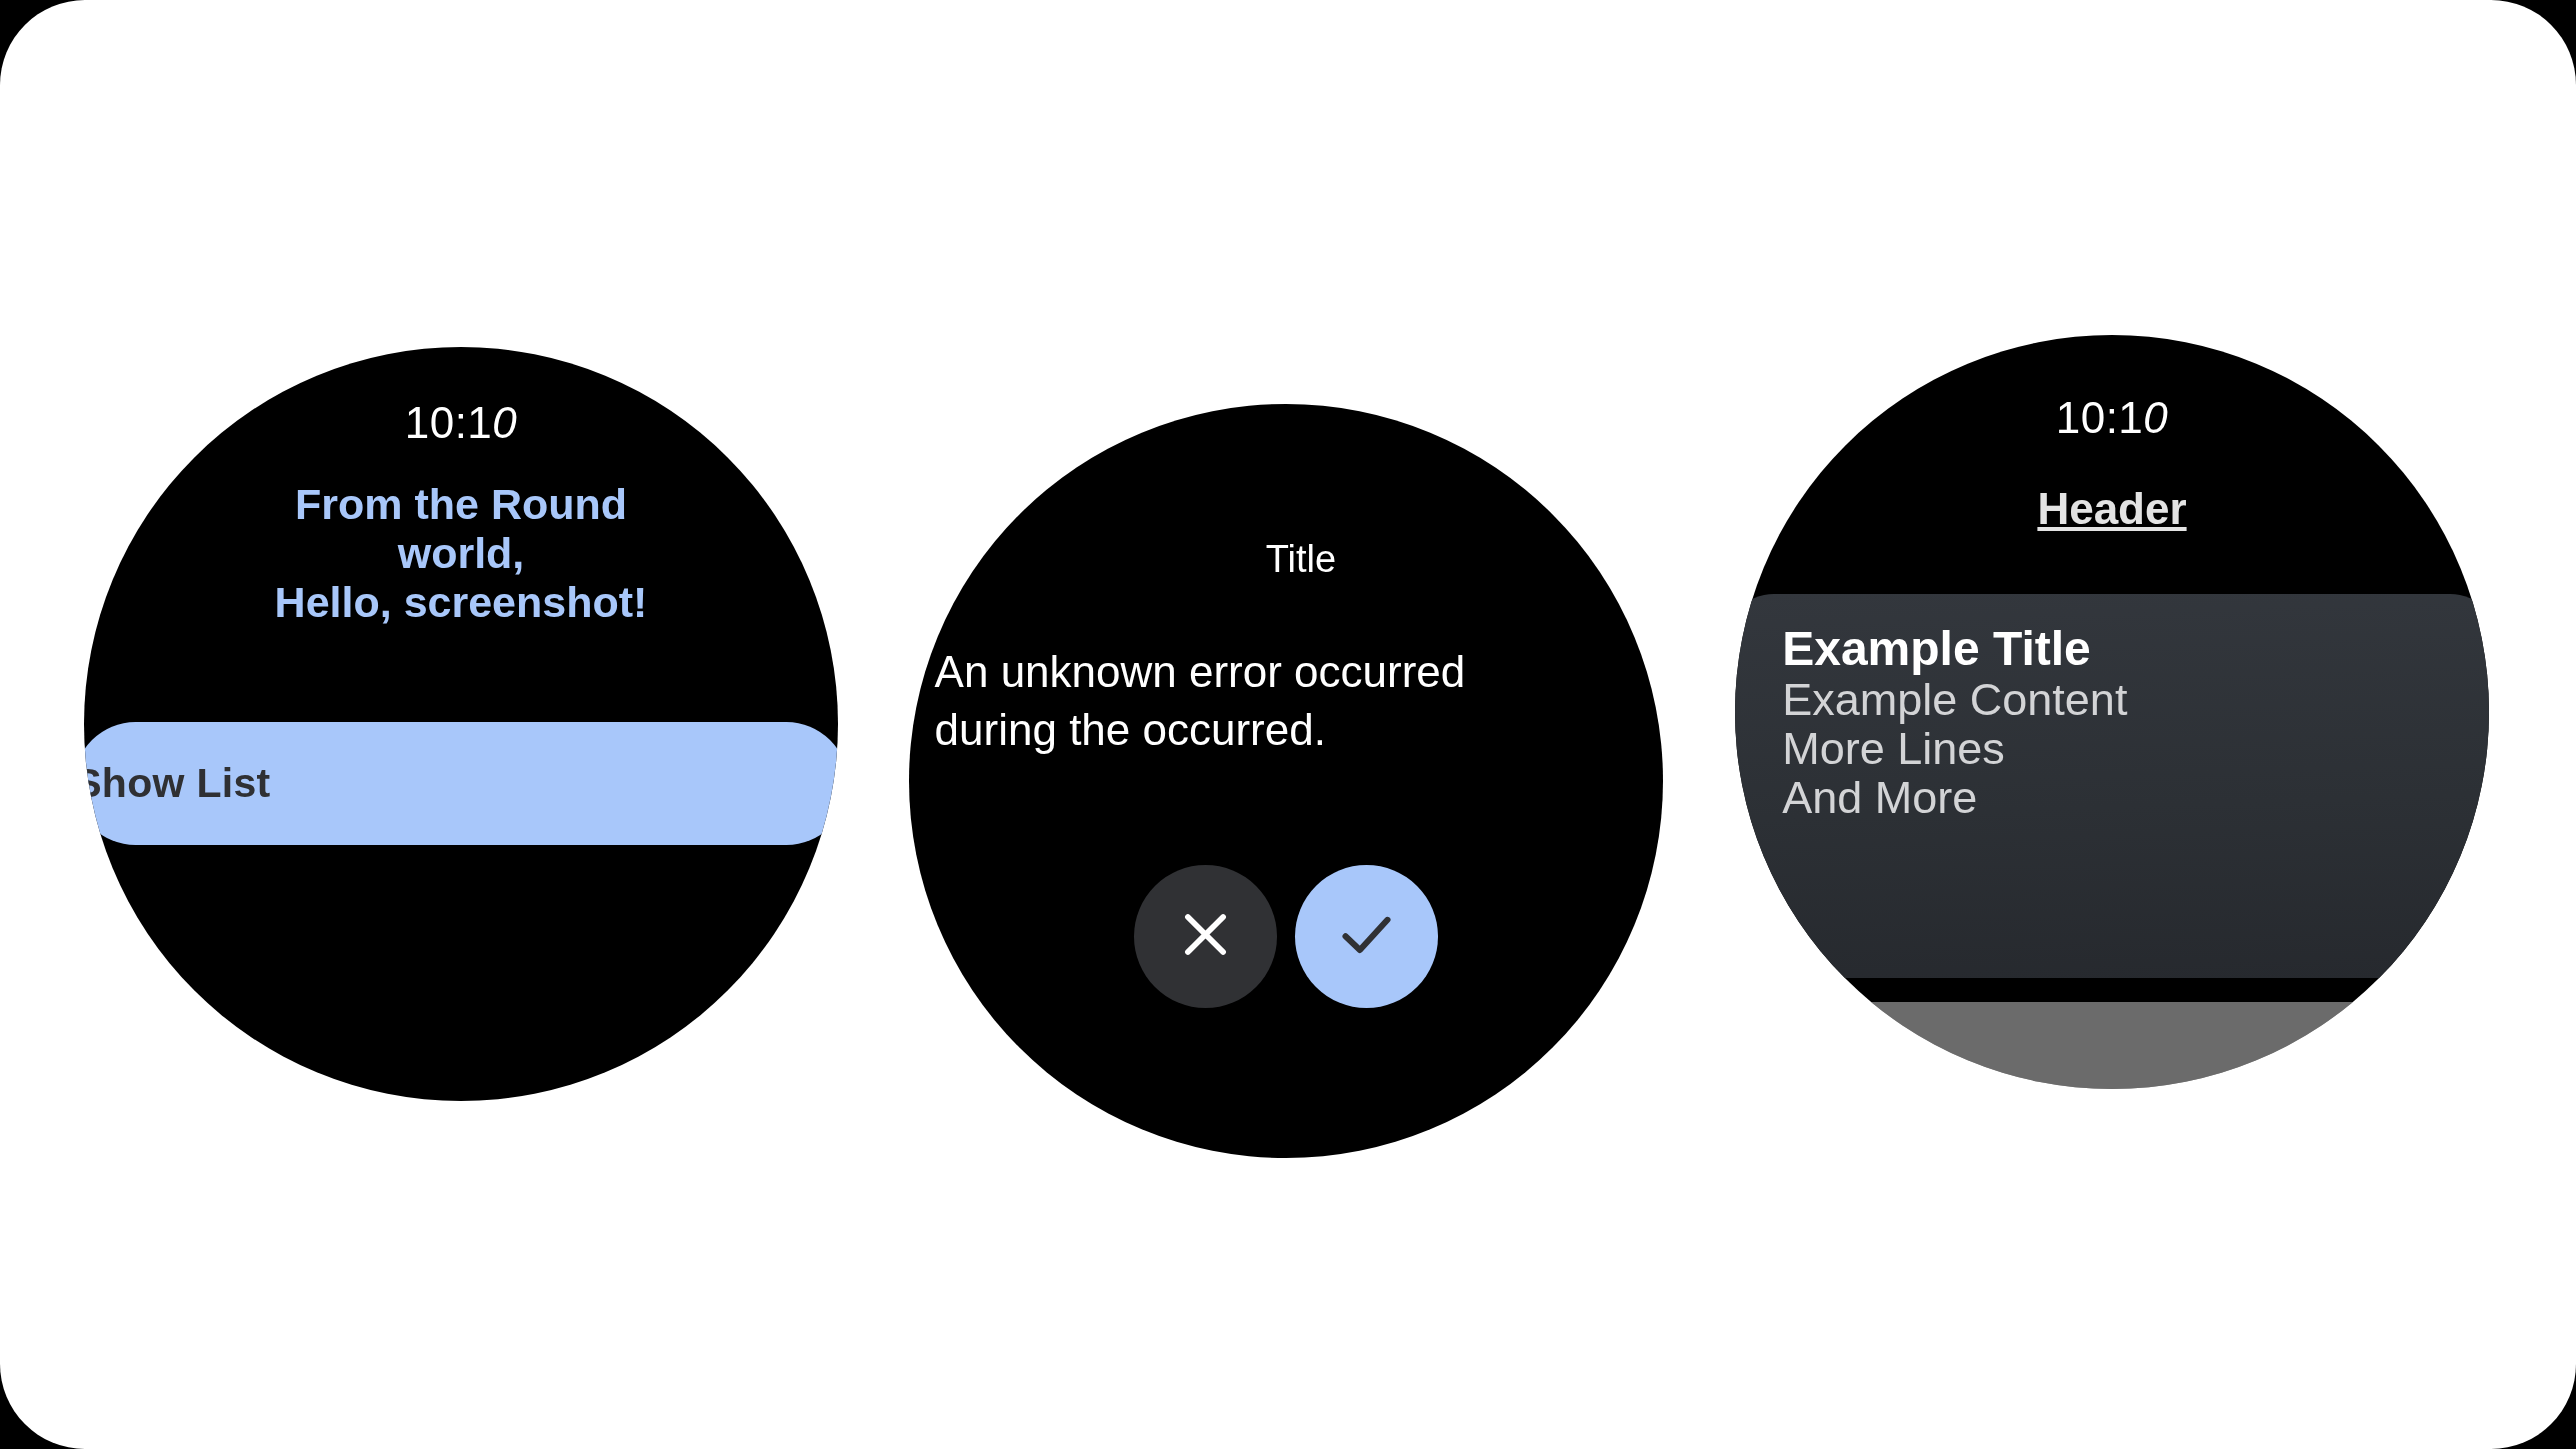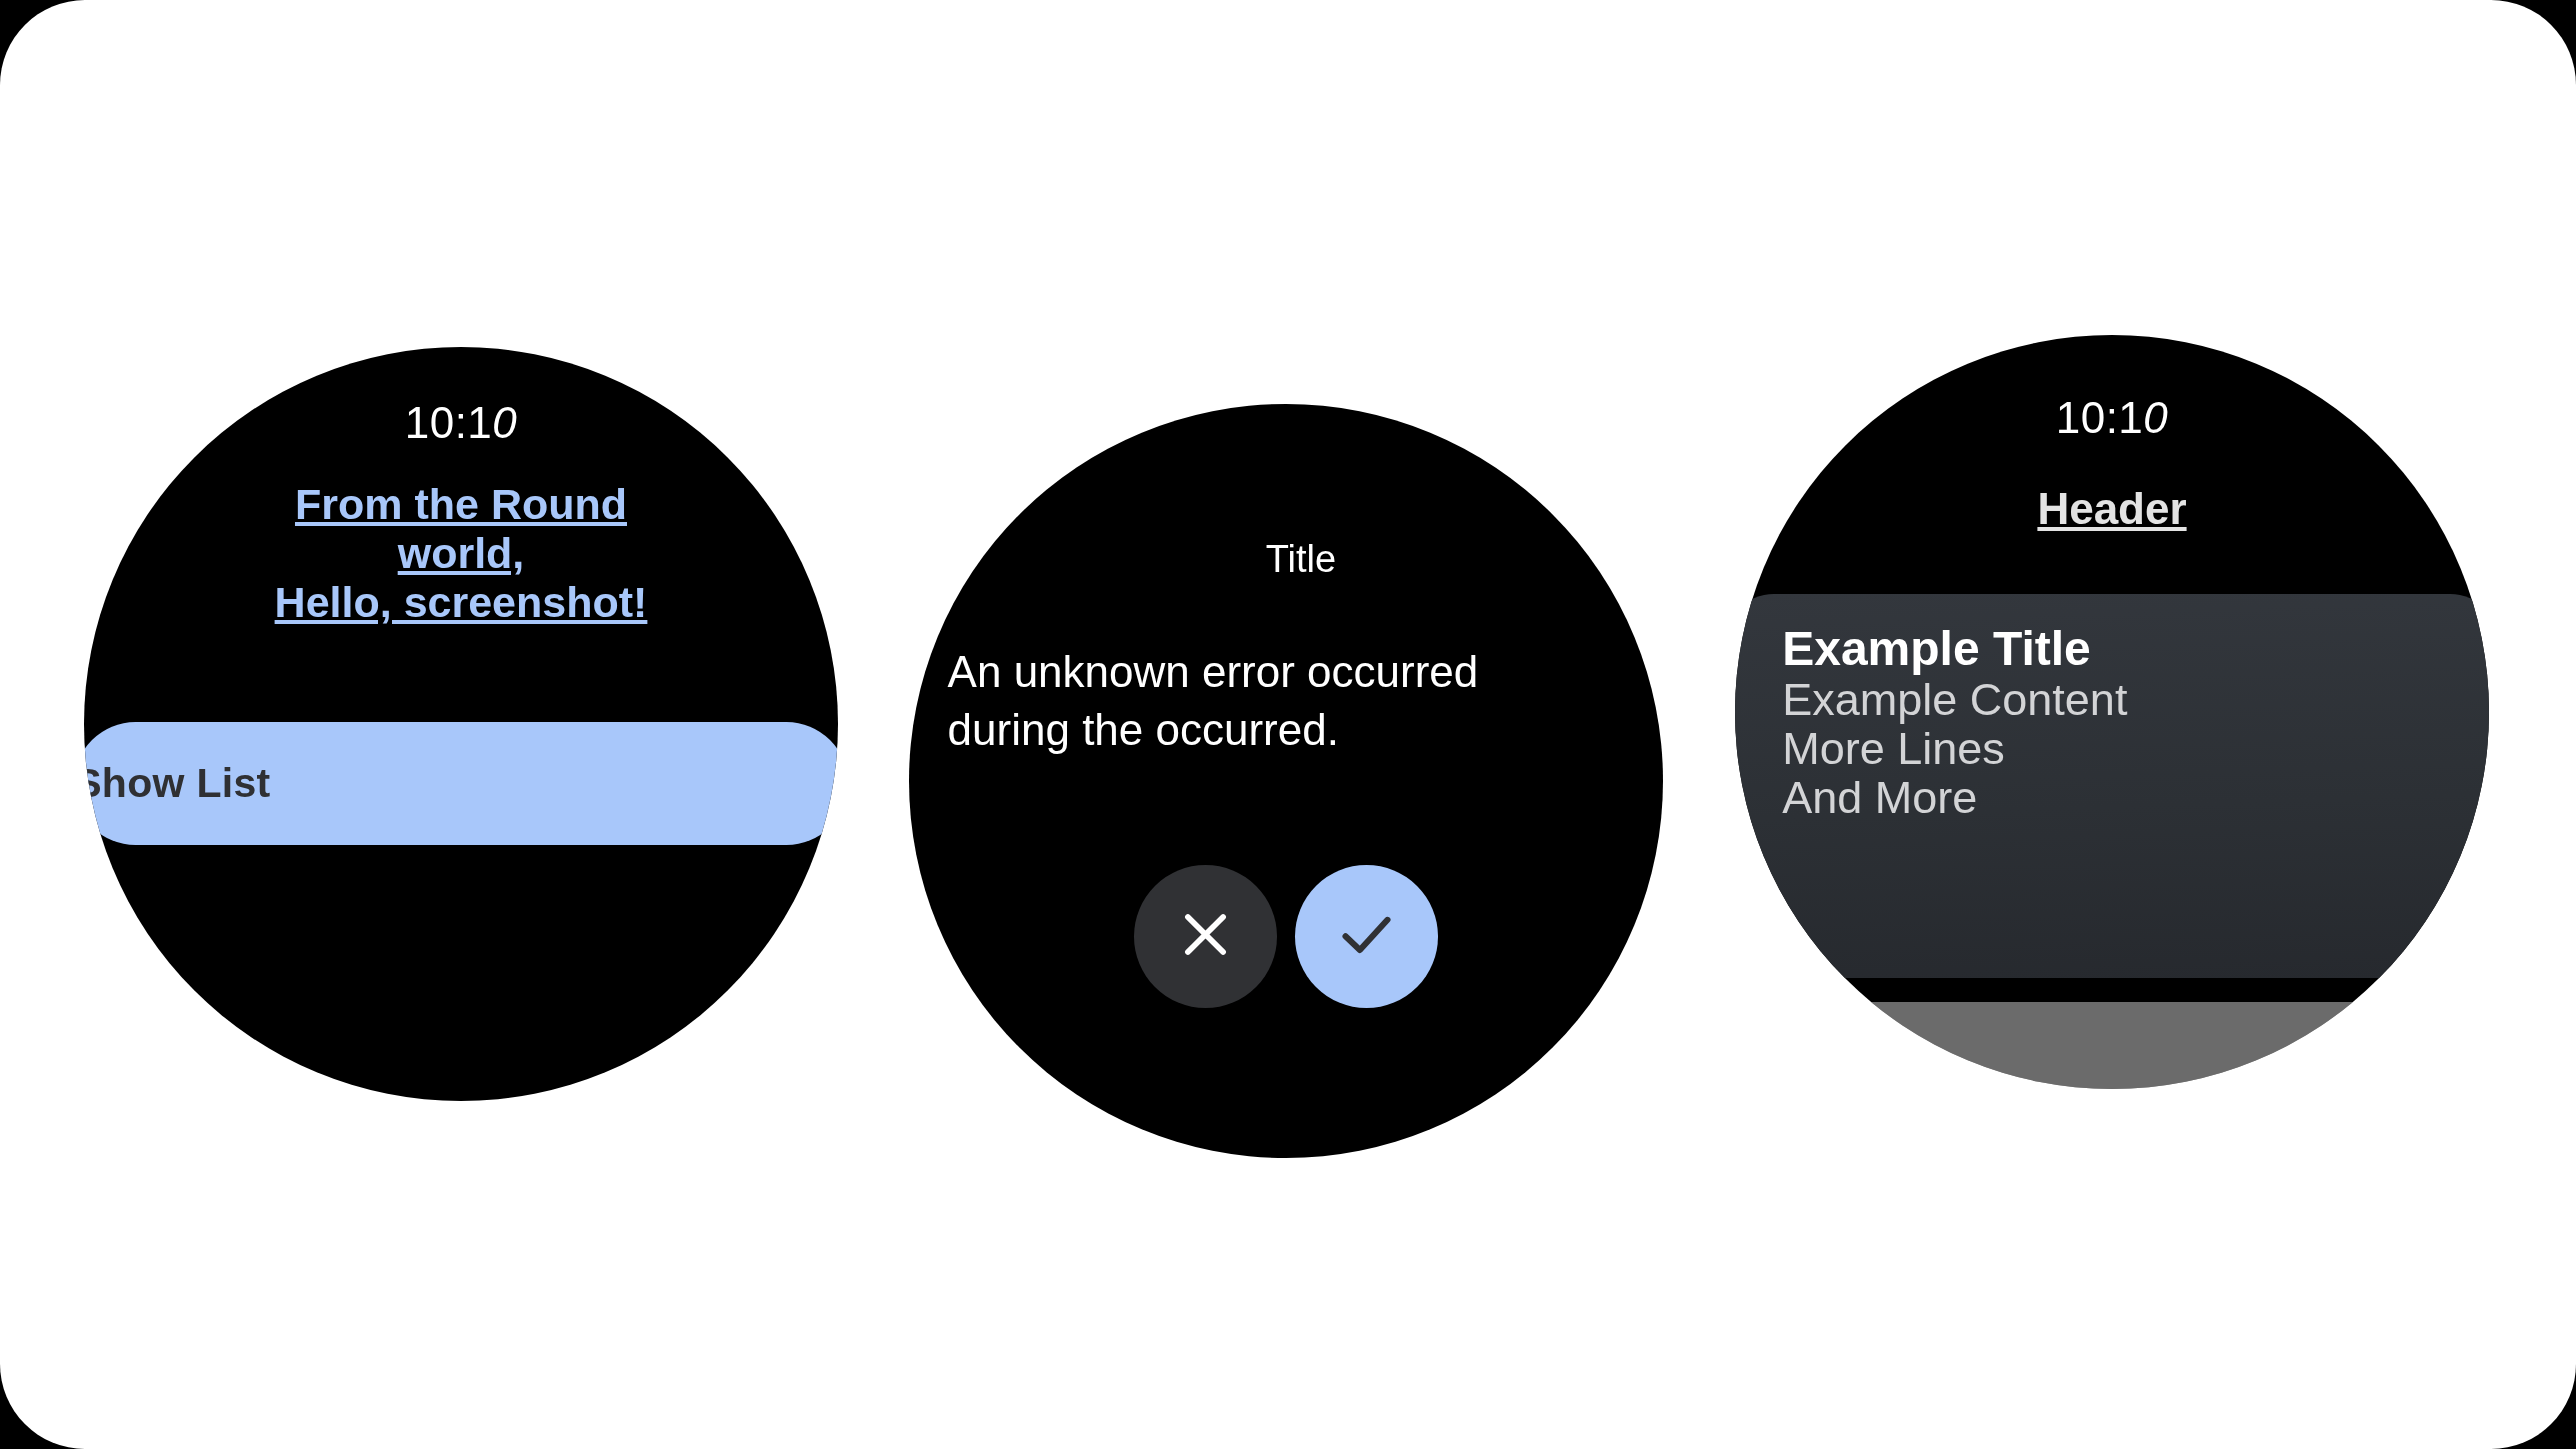--- a/index.html
+++ b/index.html
@@ -60,21 +60,21 @@
     position: absolute;
     left: 49px;
     top: 133px;
     width: 656px;
     text-align: center;
     color: #a8c7fa;
     font-size: 43px;
     font-weight: bold;
     line-height: 1.14;
   }
-  #greeting .ln { display: block; white-space: pre; text-decoration: underline; }
+  #greeting .ln { display: block; white-space: pre; }
 
   #show-list-button {
     position: absolute;
     left: -9.8px;
     top: 375px;
     width: 774px;
     height: 123px;
     background: #a8c7fa;
     border-radius: 108px;
     display: flex;
@@ -103,21 +103,20 @@
   #dialog-message {
     position: absolute;
     left: 25.6px;
     top: 239px;
     width: 703px;
     text-align: left;
     color: #ffffff;
     font-size: 44px;
     font-weight: 400;
     line-height: 1.32;
-    margin-left: 13px;
   }
   #dialog-message .ln { display: block; white-space: pre; }
 
   .dialog-actions {
     position: absolute;
     left: 0;
     top: 461px;
     width: 100%;
     display: flex;
     justify-content: center;

